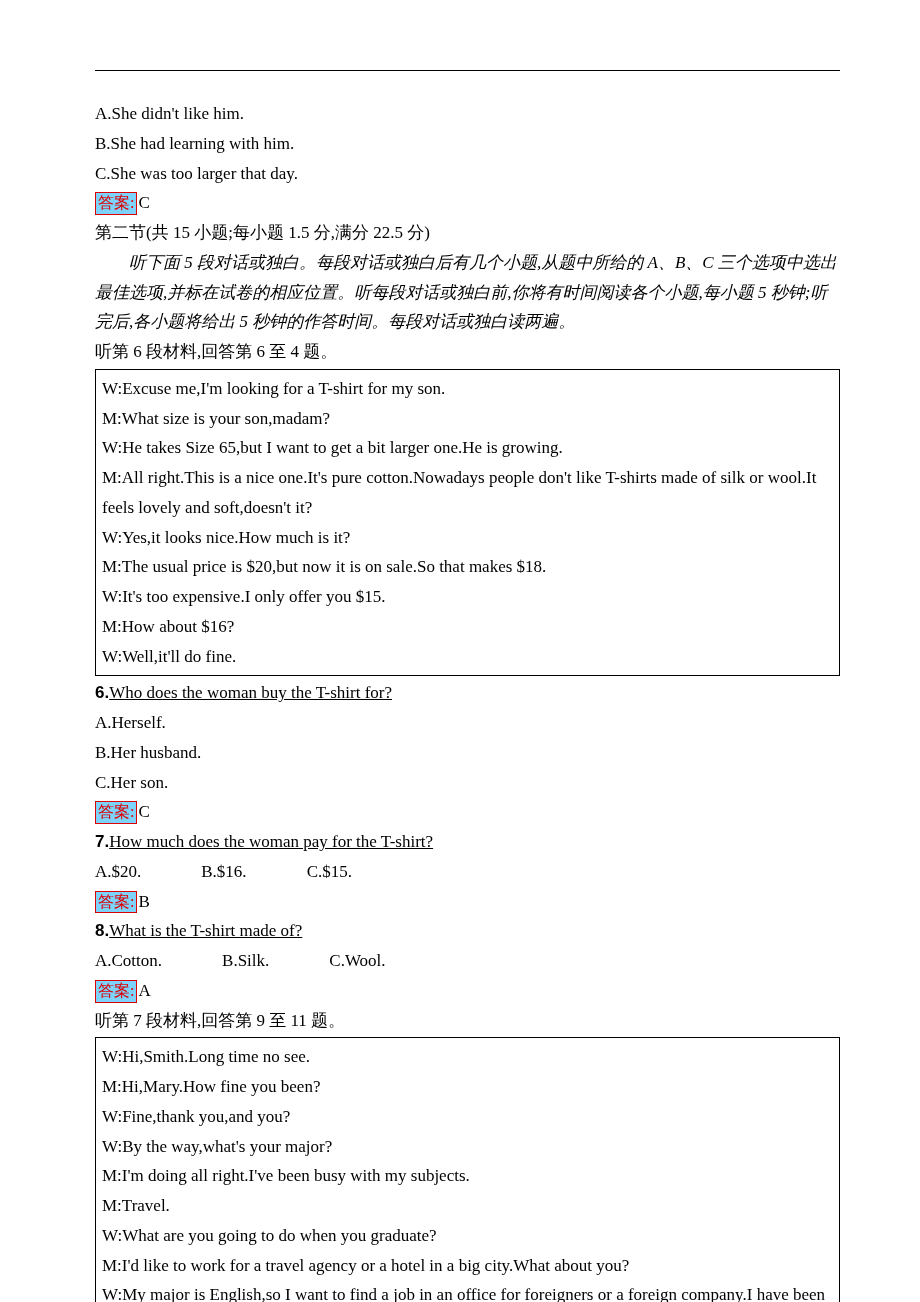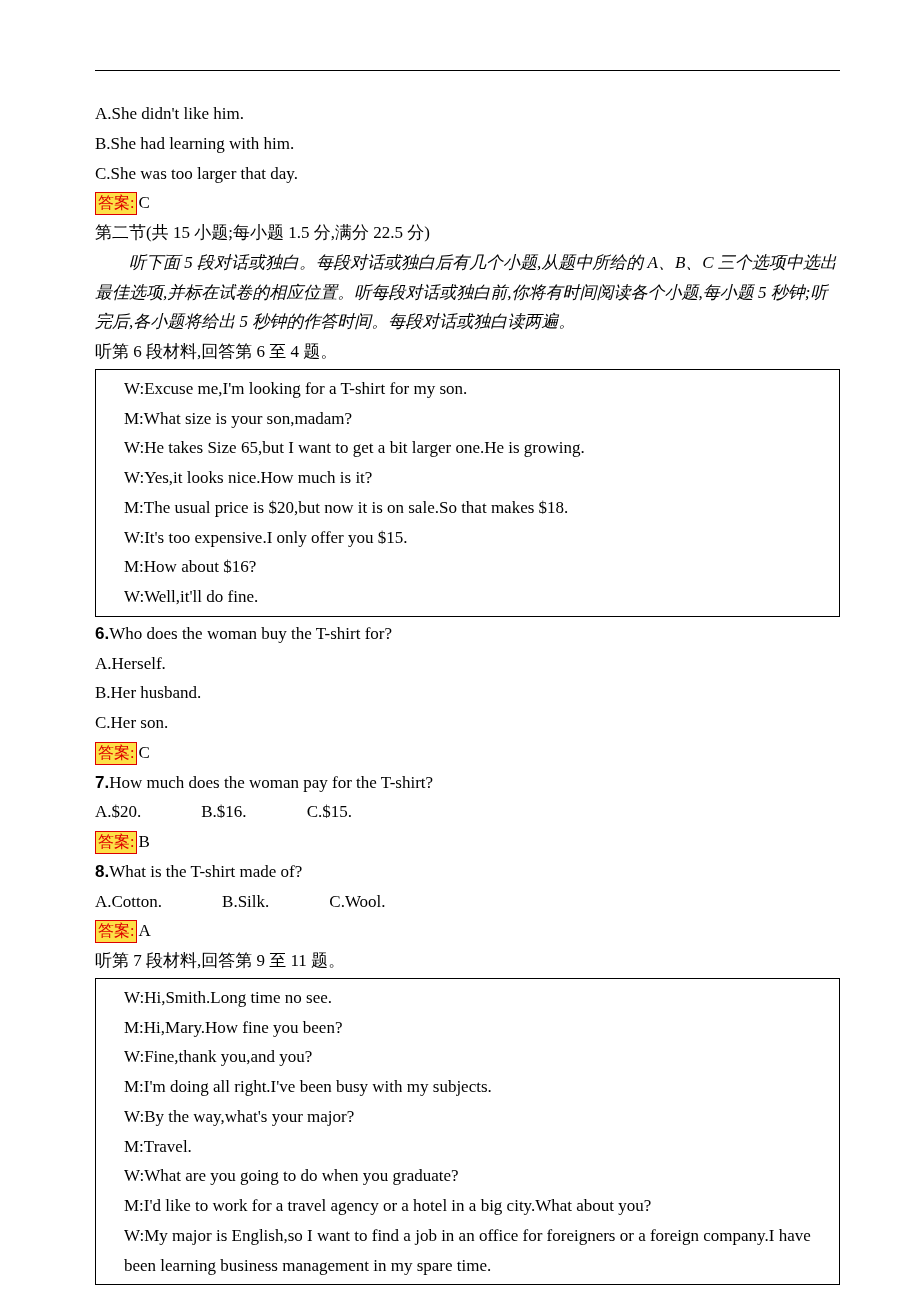--- a/index.html
+++ b/index.html
@@ -24,21 +24,21 @@
     }
     .option {
       display: block;
     }
     .options-inline {
       display: flex;
       gap: 60px;
     }
     .answer-label {
       display: inline-block;
-      background: #fde047;
+      background: #7dd3fc;
       border: 1px solid #d00;
       color: #d00;
       padding: 0px 2px;
       font-size: 16px;
       line-height: 1.3;
       margin-right: 1px;
     }
     .answer-value {
       display: inline;
     }
@@ -46,28 +46,28 @@
       text-indent: 2em;
       font-style: italic;
     }
     .dialog-box {
       border: 1px solid #000;
       padding: 4px 6px;
       margin: 2px 0;
     }
     .dialog-line {
       display: block;
-      margin-left: 22px;
     }
     .q-num {
       font-family: Arial, sans-serif;
       font-weight: bold;
     }
     .q-text {
       display: inline;
+      text-decoration: underline;
     }
     .block {
       margin: 0;
     }
   </style>
 </head>
 <body>
 
 <div class="hr-line"></div>
 
@@ -81,20 +81,21 @@
 </div>
 
 <div>第二节(共 15 小题;每小题 1.5 分,满分 22.5 分)</div>
 <div class="section-heading">听下面 5 段对话或独白。每段对话或独白后有几个小题,从题中所给的 A、B、C 三个选项中选出最佳选项,并标在试卷的相应位置。听每段对话或独白前,你将有时间阅读各个小题,每小题 5 秒钟;听完后,各小题将给出 5 秒钟的作答时间。每段对话或独白读两遍。</div>
 <div>听第 6 段材料,回答第 6 至 4 题。</div>
 
 <div class="dialog-box">
   <span class="dialog-line">W:Excuse me,I'm looking for a T-shirt for my son.</span>
   <span class="dialog-line">M:What size is your son,madam?</span>
   <span class="dialog-line">W:He takes Size 65,but I want to get a bit larger one.He is growing.</span>
+  <span class="dialog-line">M:All right.This is a nice one.It's pure cotton.Nowadays people don't like T-shirts made of silk or wool.It feels lovely and soft,doesn't it?</span>
   <span class="dialog-line">W:Yes,it looks nice.How much is it?</span>
   <span class="dialog-line">M:The usual price is $20,but now it is on sale.So that makes $18.</span>
   <span class="dialog-line">W:It's too expensive.I only offer you $15.</span>
   <span class="dialog-line">M:How about $16?</span>
   <span class="dialog-line">W:Well,it'll do fine.</span>
 </div>
 
 <div>
   <span class="q-num">6.</span><span class="q-text">Who does the woman buy the T-shirt for?</span>
 </div>
@@ -130,19 +131,19 @@
 <div>
   <span class="answer-label">答案:</span><span class="answer-value">A</span>
 </div>
 
 <div>听第 7 段材料,回答第 9 至 11 题。</div>
 
 <div class="dialog-box">
   <span class="dialog-line">W:Hi,Smith.Long time no see.</span>
   <span class="dialog-line">M:Hi,Mary.How fine you been?</span>
   <span class="dialog-line">W:Fine,thank you,and you?</span>
+  <span class="dialog-line">W:By the way,what's your major?</span>
   <span class="dialog-line">M:I'm doing all right.I've been busy with my subjects.</span>
-  <span class="dialog-line">W:By the way,what's your major?</span>
   <span class="dialog-line">M:Travel.</span>
   <span class="dialog-line">W:What are you going to do when you graduate?</span>
   <span class="dialog-line">M:I'd like to work for a travel agency or a hotel in a big city.What about you?</span>
   <span class="dialog-line">W:My major is English,so I want to find a job in an office for foreigners or a foreign company.I have been learning business management in my spare time.</span>
 </div>
 
 </body></html>

